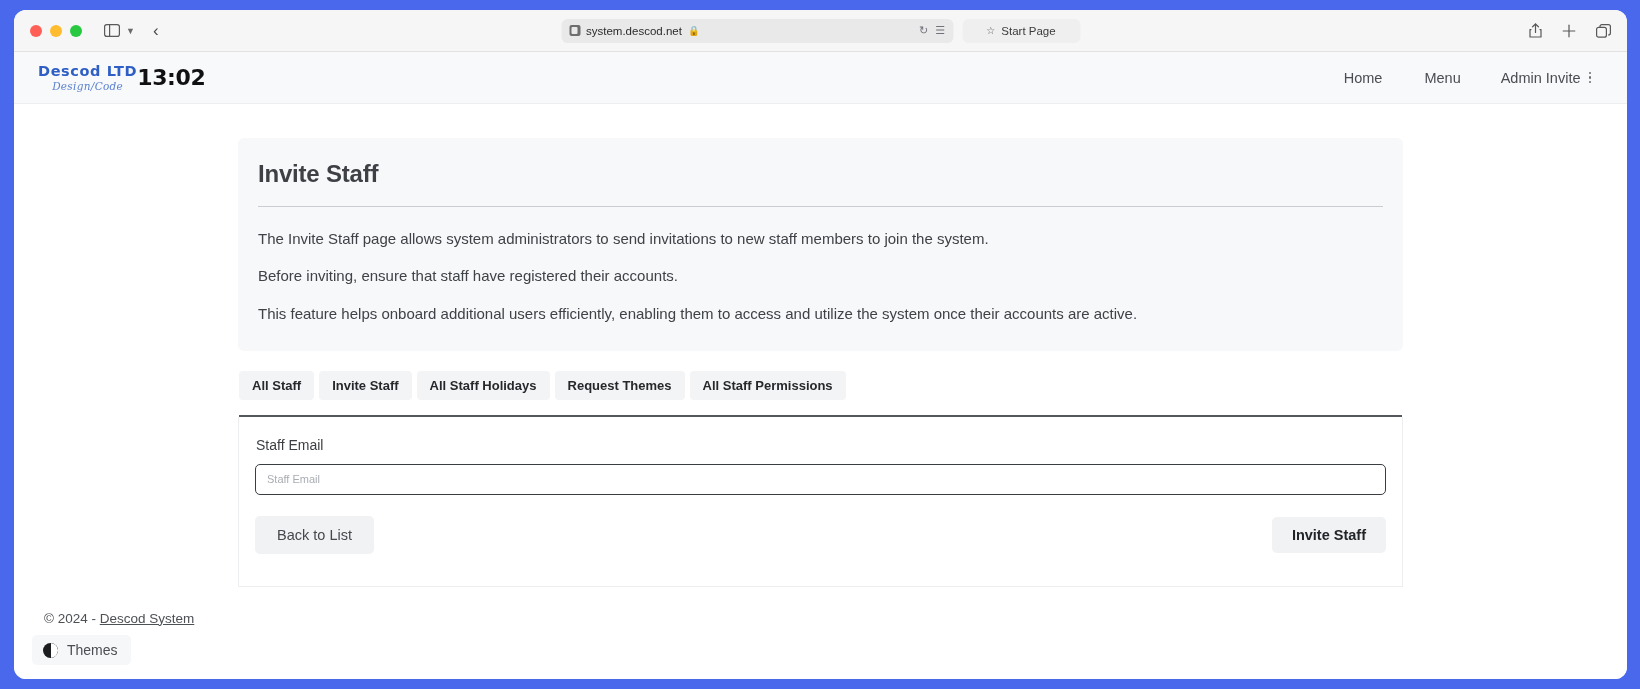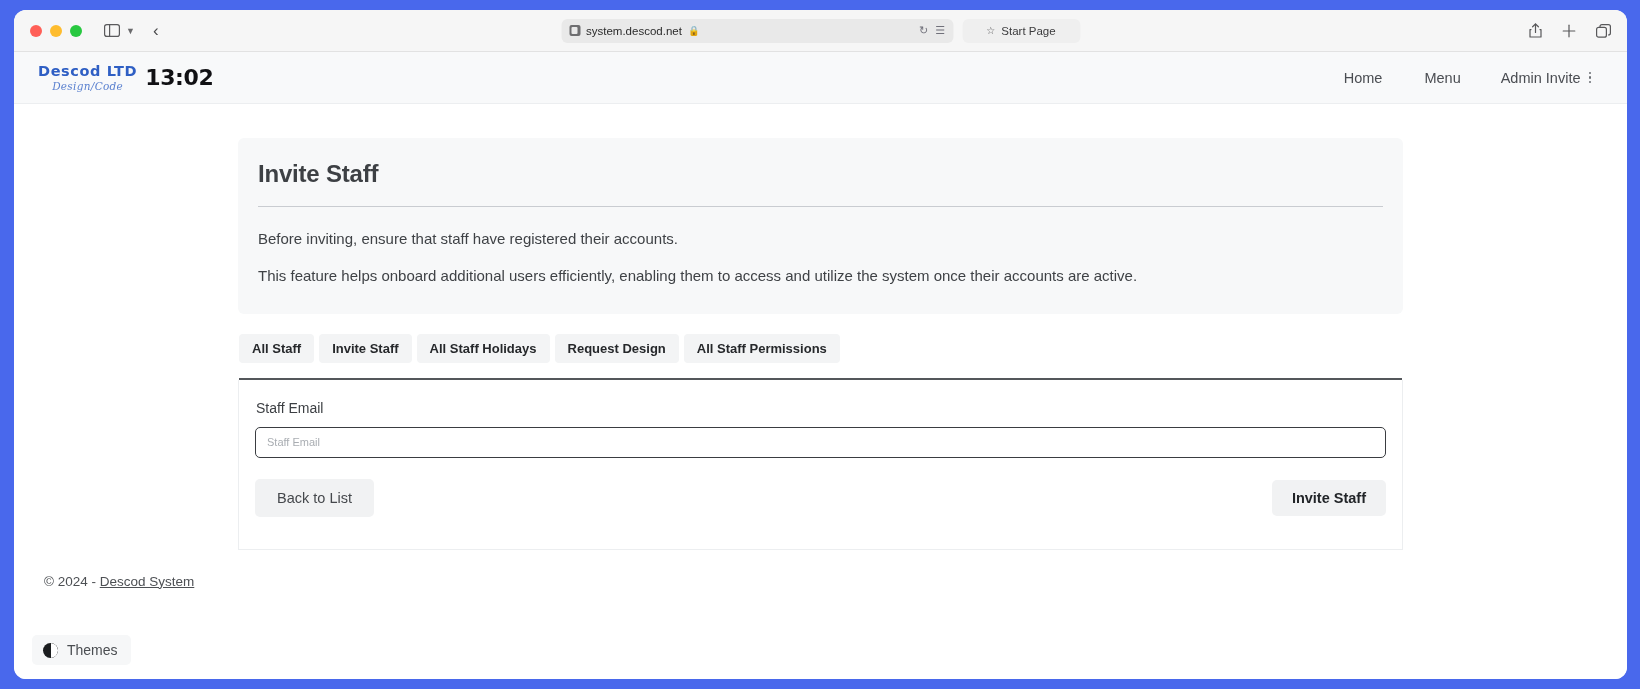--- a/index.html
+++ b/index.html
@@ -142,21 +142,21 @@
   
   .app-navbar {
     height: 52px;
     background: #f8f9fa;
     border-bottom: 1px solid #eceef0;
     display: flex;
     align-items: center;
     padding: 0 22px 0 24px;
   }
 
-  .brand { display: flex; align-items: center; gap: 8px; }
+  .brand { display: flex; align-items: center; gap: 0; }
 
   .logo-block { display: flex; flex-direction: column; align-items: center; line-height: 1; }
   .logo-main {
     font-family: "DejaVu Sans", sans-serif;
     font-size: 14.5px;
     font-weight: 700;
     letter-spacing: 0.6px;
     color: #2f5fc4;
   }
   .logo-sub {
@@ -457,29 +457,30 @@
           </span>
         </div>
       </div>
 
       <div class="page-body">
         <div class="content-column">
 
           <div class="info-card">
             <div class="page-title">Invite Staff</div>
             <div class="title-rule"></div>
+            <div class="info-line">The Invite Staff page allows system administrators to send invitations to new staff members to join the system.</div>
             <div class="info-line">Before inviting, ensure that staff have registered their accounts.</div>
             <div class="info-line">This feature helps onboard additional users efficiently, enabling them to access and utilize the system once their accounts are active.</div>
           </div>
 
           <div class="tab-strip">
             <button class="tab-btn">All Staff</button>
             <button class="tab-btn">Invite Staff</button>
             <button class="tab-btn">All Staff Holidays</button>
-            <button class="tab-btn">Request Design</button>
+            <button class="tab-btn">Request Themes</button>
             <button class="tab-btn">All Staff Permissions</button>
           </div>
 
           <div class="section-rule"></div>
 
           <div class="form-card">
             <div class="field-label">Staff Email</div>
             <input class="email-input" type="text" placeholder="Staff Email" style="">
             <div class="form-actions">
               <button class="btn-secondary">Back to List</button>

